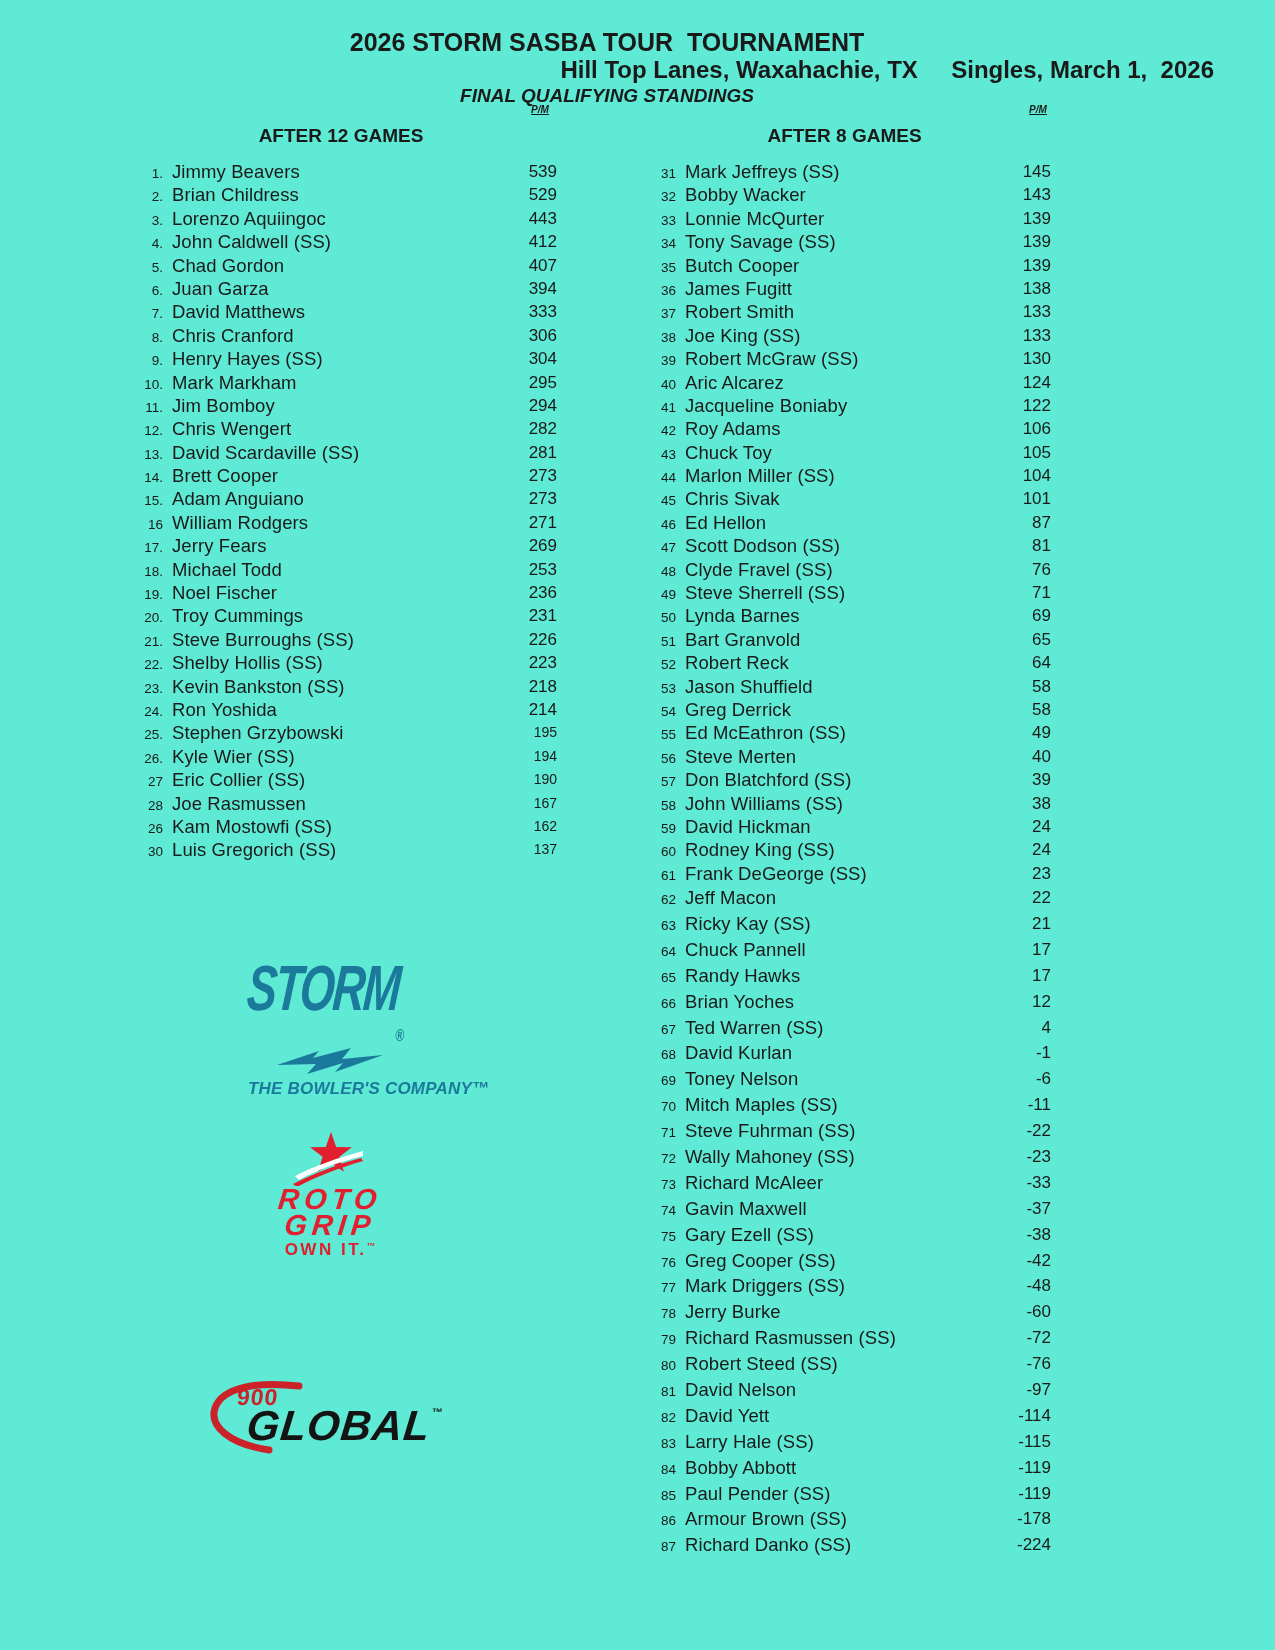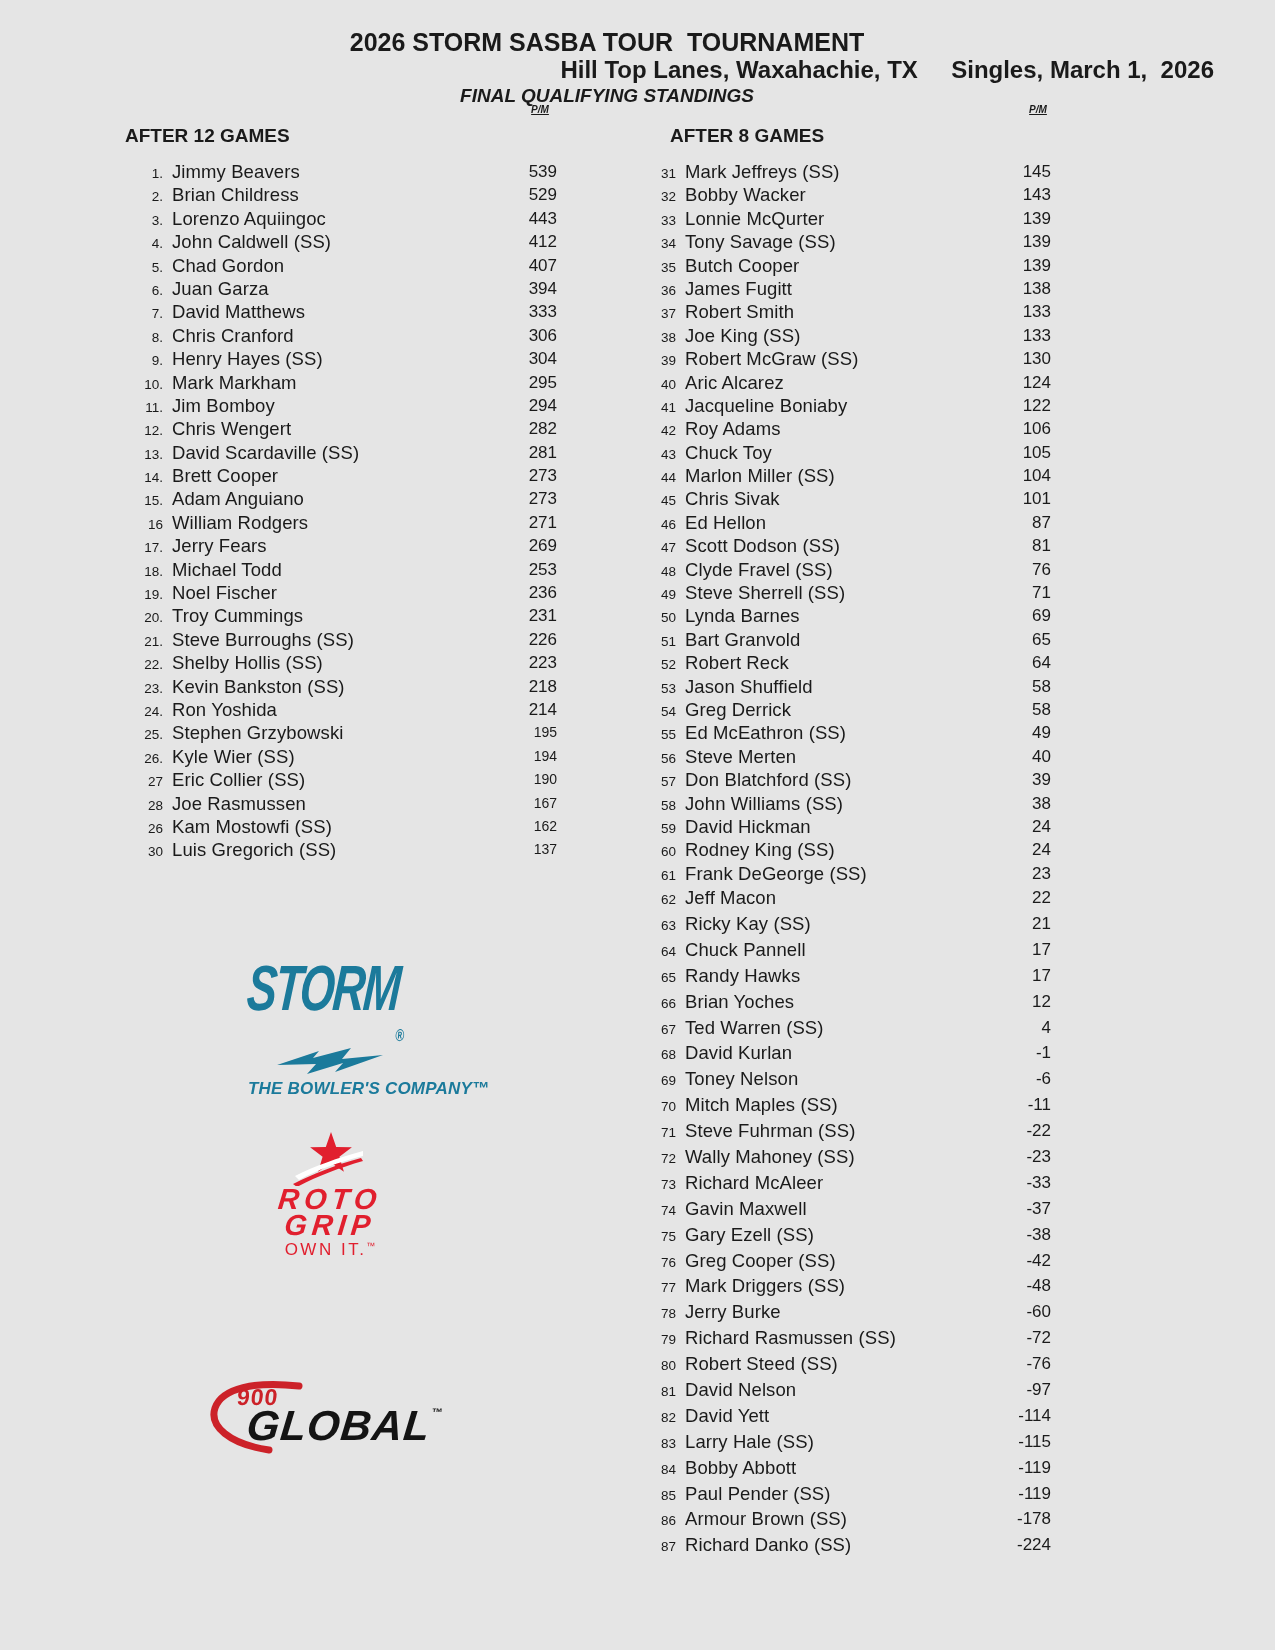--- a/index.html
+++ b/index.html
@@ -1,32 +1,32 @@
 <!DOCTYPE html>
 <html><head>
 <meta charset="utf-8">
 <style>
   * { margin:0; padding:0; box-sizing:border-box; }
   html,body { background:#ffffff; }
   body { font-family:"Liberation Sans", sans-serif; color:#1a1a1a; }
   #page {
-    position:relative; width:1275px; height:1650px; background:#e5e5e5;
+    position:relative; width:1275px; height:1650px; background:#5eead4;
     overflow:hidden;
   }
   .hdr { position:absolute; left:0; width:1214px; text-align:center; white-space:pre; font-weight:bold; }
   #title   { top:28px;  font-size:25px; }
   #subtitle{ top:56px;  font-size:24px;text-align:right; }
   #standings-label { top:85px; font-size:19px; font-style:italic; }
   .pm-head { position:absolute; top:104px; width:52px; text-align:center;
              font-size:10px; font-weight:bold; font-style:italic; text-decoration:underline; }
   #pm-head-left  { left:514px; }
   #pm-head-right { left:1012px; }
-  .col-head { position:absolute; top:125px; font-size:19px; font-weight:bold; }
+  .col-head { position:absolute; top:125px; font-size:19px; font-weight:bold; text-align:center; }
   #col-head-left  { left:125px; width:432px; }
-  #col-head-right { left:670px; width:413px; }
+  #col-head-right { left:638px; width:413px; }
 
   .list { position:absolute; top:160px; }
   #list-left  { left:125px; width:432px; }
   #list-right { left:638px; width:413px; }
 
   .row { position:relative; height:23.4px; line-height:23.4px; white-space:nowrap; }
   .row.tall { height:25.9px; line-height:25.9px; }
   .rank { display:inline-block; width:38px; text-align:right; font-size:13.5px; }
   .name { margin-left:9px; font-size:18.5px; letter-spacing:0.1px; }
   .pm   { position:absolute; right:0; top:0; font-size:17px; }
@@ -39,21 +39,21 @@
                 transform:scaleY(1.42) skewX(-6deg); transform-origin:center top; }
   .storm-word .reg { font-size:12px; font-style:normal; vertical-align:-22px; letter-spacing:0; }
   .bolt { display:block; margin:30px auto 0 auto; }
   .storm-tag { margin-top:5px; color:#1b7a9b; font-weight:bold; font-style:italic; font-size:17px; letter-spacing:0.2px; white-space:nowrap; }
 
   
   #roto-logo { position:absolute; left:252px; top:1130px; width:156px; height:125px; text-align:center; }
   .roto-star { display:block; margin:0 auto; }
   .roto-line { color:#e11f2e; font-weight:bold; font-style:italic; font-size:29px;
                letter-spacing:5px; line-height:26px; transform:skewX(-6deg); }
-  .roto-tag { margin-top:2px; color:#e11f2e; font-weight:normal; font-size:17px; letter-spacing:2.5px; }
+  .roto-tag { margin-top:2px; color:#e11f2e; font-weight:bold; font-size:17px; letter-spacing:2.5px; }
   .roto-tag .tm { font-size:9px; vertical-align:6px; letter-spacing:0; }
 
   
   #global-logo { position:absolute; left:205px; top:1378px; width:270px; height:78px; }
   #global-arc { position:absolute; left:0; top:0; }
   .g900 { position:absolute; left:32px; top:6px; color:#cc2229; font-weight:bold;
           font-size:23px; letter-spacing:1px; transform:skewX(-6deg); }
   .gword { position:absolute; left:42px; top:24px; color:#141414; font-weight:bold; font-style:italic;
            font-size:42px; letter-spacing:1px; transform:skewX(-6deg); white-space:nowrap; }
   .gword .tm { font-size:11px; font-style:normal; vertical-align:24px; letter-spacing:0; }

